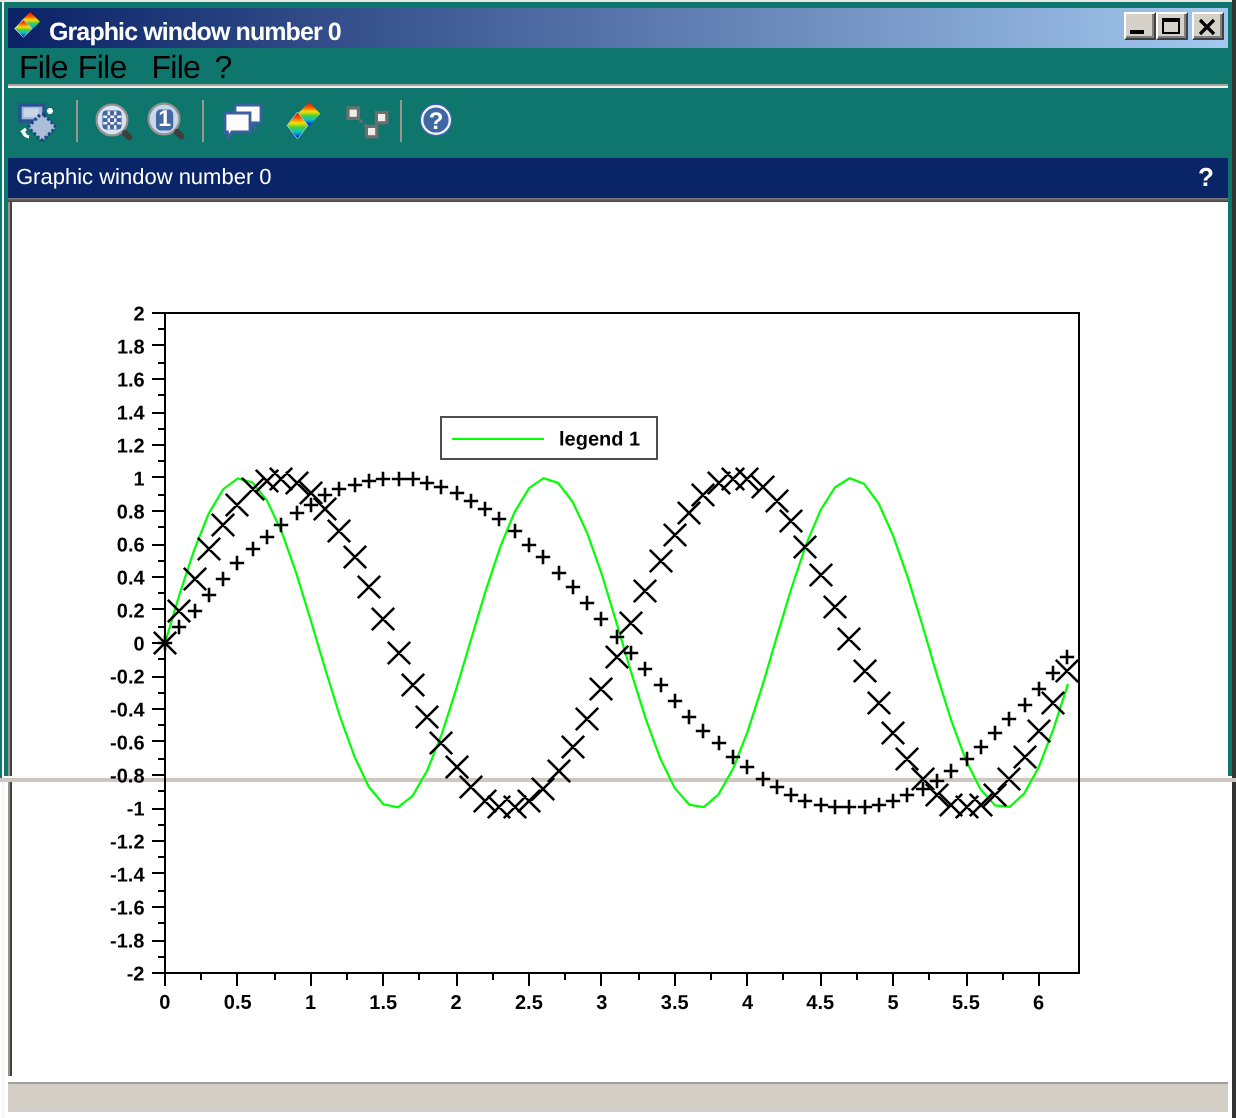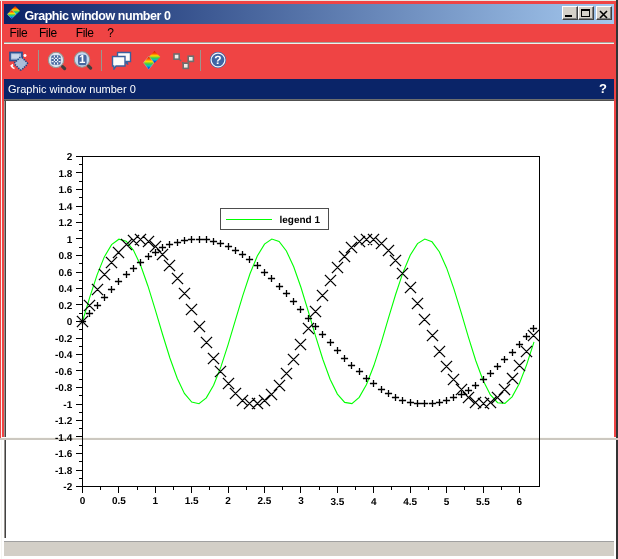--- a/index.html
+++ b/index.html
@@ -1,34 +1,34 @@
 <!DOCTYPE html>
 <html><head><meta charset="utf-8"><style>
 html,body{margin:0;padding:0}
 *{box-sizing:border-box}
 body{width:618px;height:559px;font-family:"Liberation Sans",sans-serif;overflow:hidden}
-#win{position:absolute;left:0;top:0;width:618px;height:440px;background:#ef4444}
+#win{position:absolute;left:0;top:0;width:618px;height:391px;background:#0f766e}
 
 #eL{position:absolute;left:1px;top:0;width:1px;height:559px;background:#f6f5f1}
 #eT{position:absolute;left:0;top:0;width:618px;height:1px;background:#e9e7e1}
 #eR{position:absolute;right:0;top:0;width:2px;height:559px;background:#333}
 #eB1{position:absolute;left:1px;bottom:2px;width:615px;height:1px;background:#fbfaf6}
 #eB2{position:absolute;left:0;bottom:0;width:618px;height:2px;background:#ccc8c0}
 
 #title{position:absolute;left:4px;top:4px;width:610px;height:20px;background:linear-gradient(to right,#0a2266,#a4c8ee)}
 #ticon{position:absolute;left:3px;top:2px}
 #ttext{position:absolute;left:20.5px;top:5px;color:#fff;font-size:12.5px;font-weight:bold;letter-spacing:-0.45px}
 .wbtn{position:absolute;top:2px;width:16px;height:14px;background:#d5d1c9;border:1px solid;border-color:#fff #404040 #404040 #fff;box-shadow:inset -1px -1px 0 #808080,inset 1px 1px 0 #d5d1c9}
 #bmin{right:36px}
 #bmax{right:20px}
 #bcls{right:2px}
 #bmin i{position:absolute;left:2px;bottom:2px;width:7px;height:2px;background:#000}
 #bmax i{position:absolute;left:2px;top:2px;width:9px;height:8px;border:1px solid #000;border-top-width:2px}
 
-#menu{position:absolute;left:4px;top:25px;width:610px;height:16px;font-size:12px;letter-spacing:-0.35px;color:#000}
+#menu{position:absolute;left:4px;top:25px;width:610px;height:16px;font-size:16px;letter-spacing:-0.35px;color:#000}
 #menu span{position:absolute;top:1px}
 #msep1{position:absolute;left:4px;top:42px;width:610px;height:1px;background:#a8a49c}
 #msep2{position:absolute;left:4px;top:43px;width:610px;height:1px;background:#f2f0ea}
 
 #tsep1{position:absolute;left:38px;top:50px;width:1px;height:21px;background:#9a968e}
 #tsep2{position:absolute;left:101px;top:50px;width:1px;height:21px;background:#9a968e}
 #tsep3{position:absolute;left:200px;top:50px;width:1px;height:21px;background:#9a968e}
 
 #info{position:absolute;left:4px;top:79px;width:610px;height:20px;background:#0a2468;color:#fff}
 #infotext{position:absolute;left:4px;top:4px;font-size:11px}

